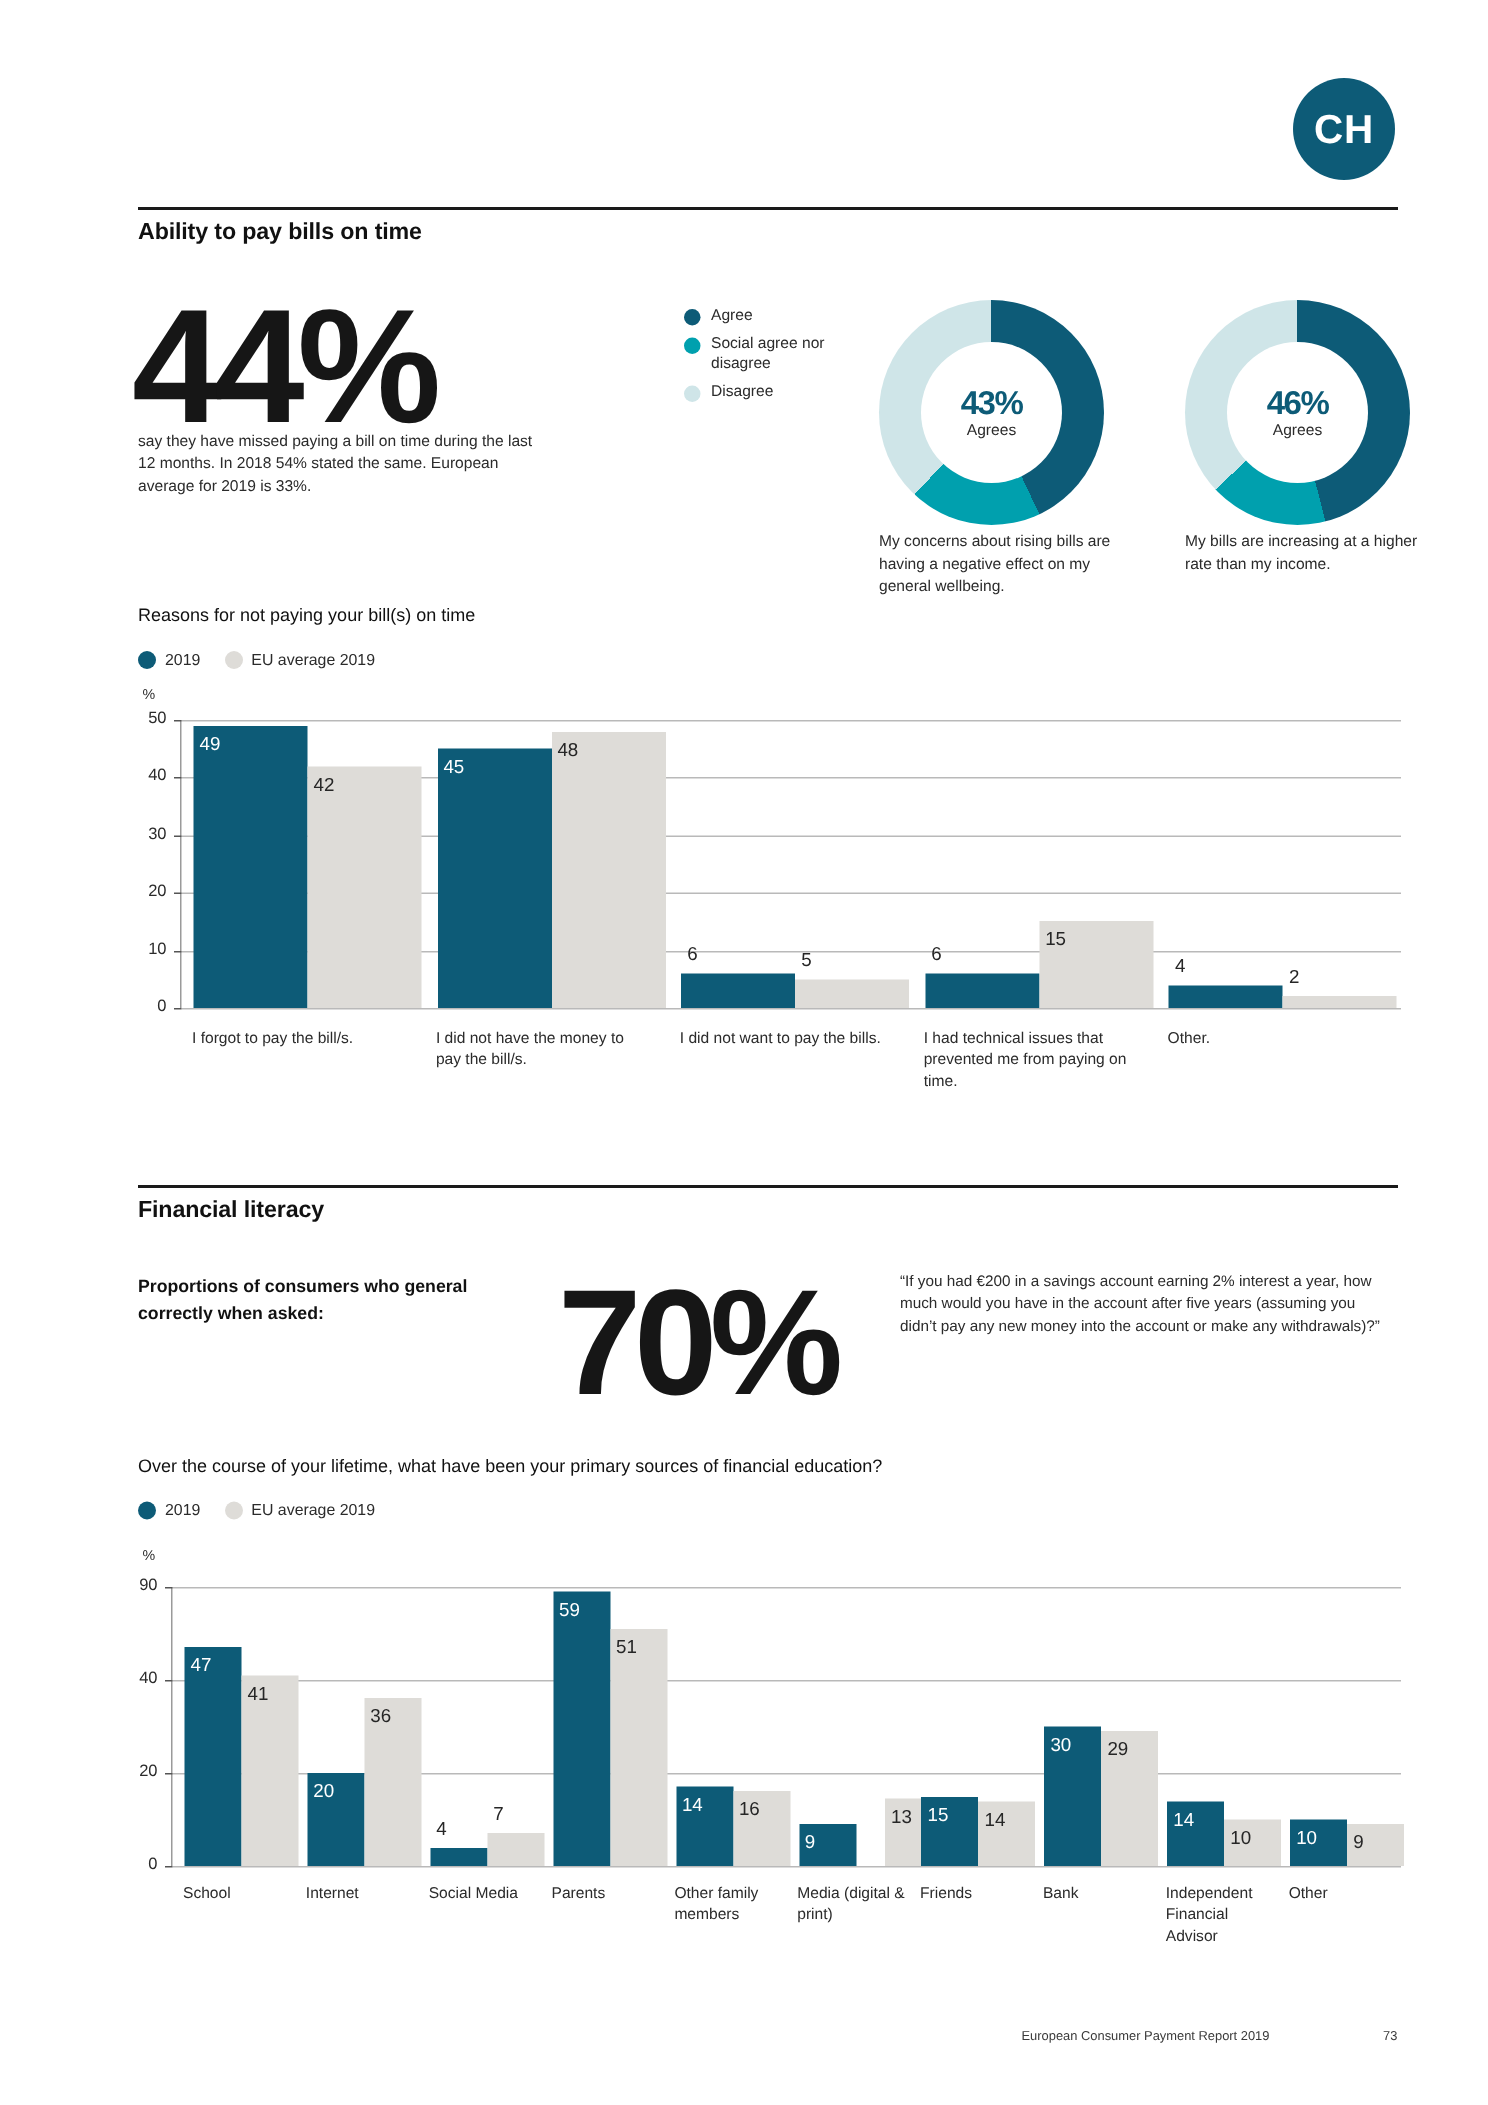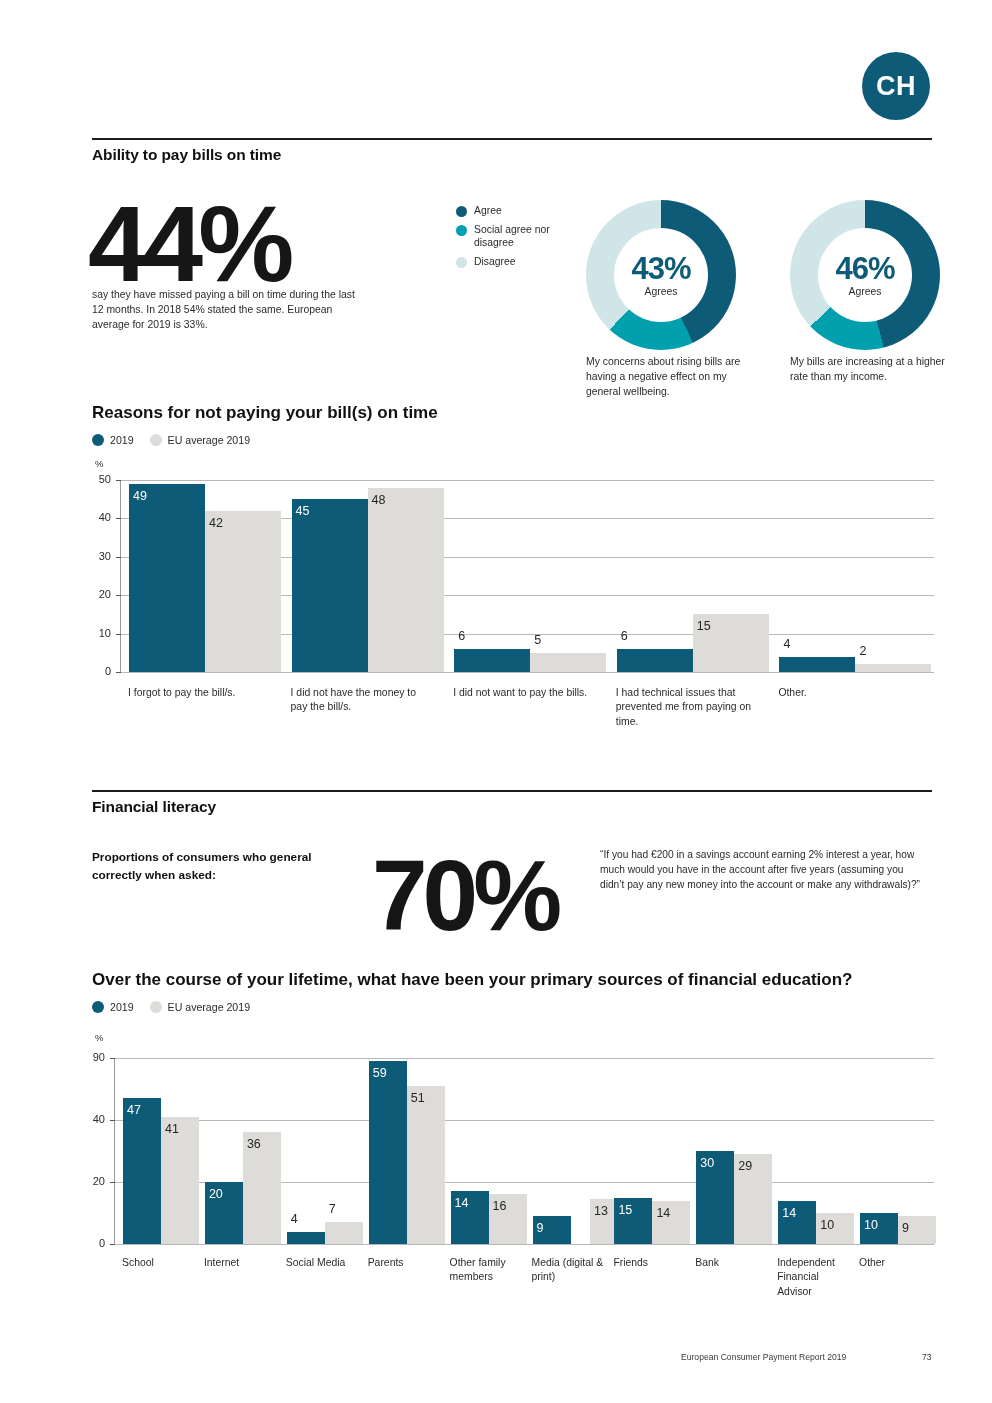--- a/index.html
+++ b/index.html
@@ -124,21 +124,21 @@
     width: 94px;
     height: 94px;
     border-radius: 50%;
     background: #ffffff;
     display: flex;
     flex-direction: column;
     align-items: center;
     justify-content: center;
   }
   .donut-pct {
-    font-size: 31px;
+    font-size: 22px;
     font-weight: bold;
     color: #0d5b77;
     letter-spacing: -1px;
     line-height: 1;
   }
   .donut-sub {
     font-size: 10.4px;
     color: #2b2b2b;
     margin-top: 2px;
   }
@@ -147,22 +147,22 @@
     width: 168px;
     font-size: 10.4px;
     line-height: 1.42;
     color: #2b2b2b;
   }
 
   
   .chart-title {
     position: absolute;
     left: 92px;
-    font-size: 17px;
-    font-weight: bold;
+    font-size: 12px;
+    font-weight: normal;
     color: #111111;
   }
   .chart-legend {
     position: absolute;
     left: 92px;
     display: flex;
     align-items: center;
   }
   .cl-item { display: flex; align-items: center; margin-right: 16px; }
   .cl-dot {

